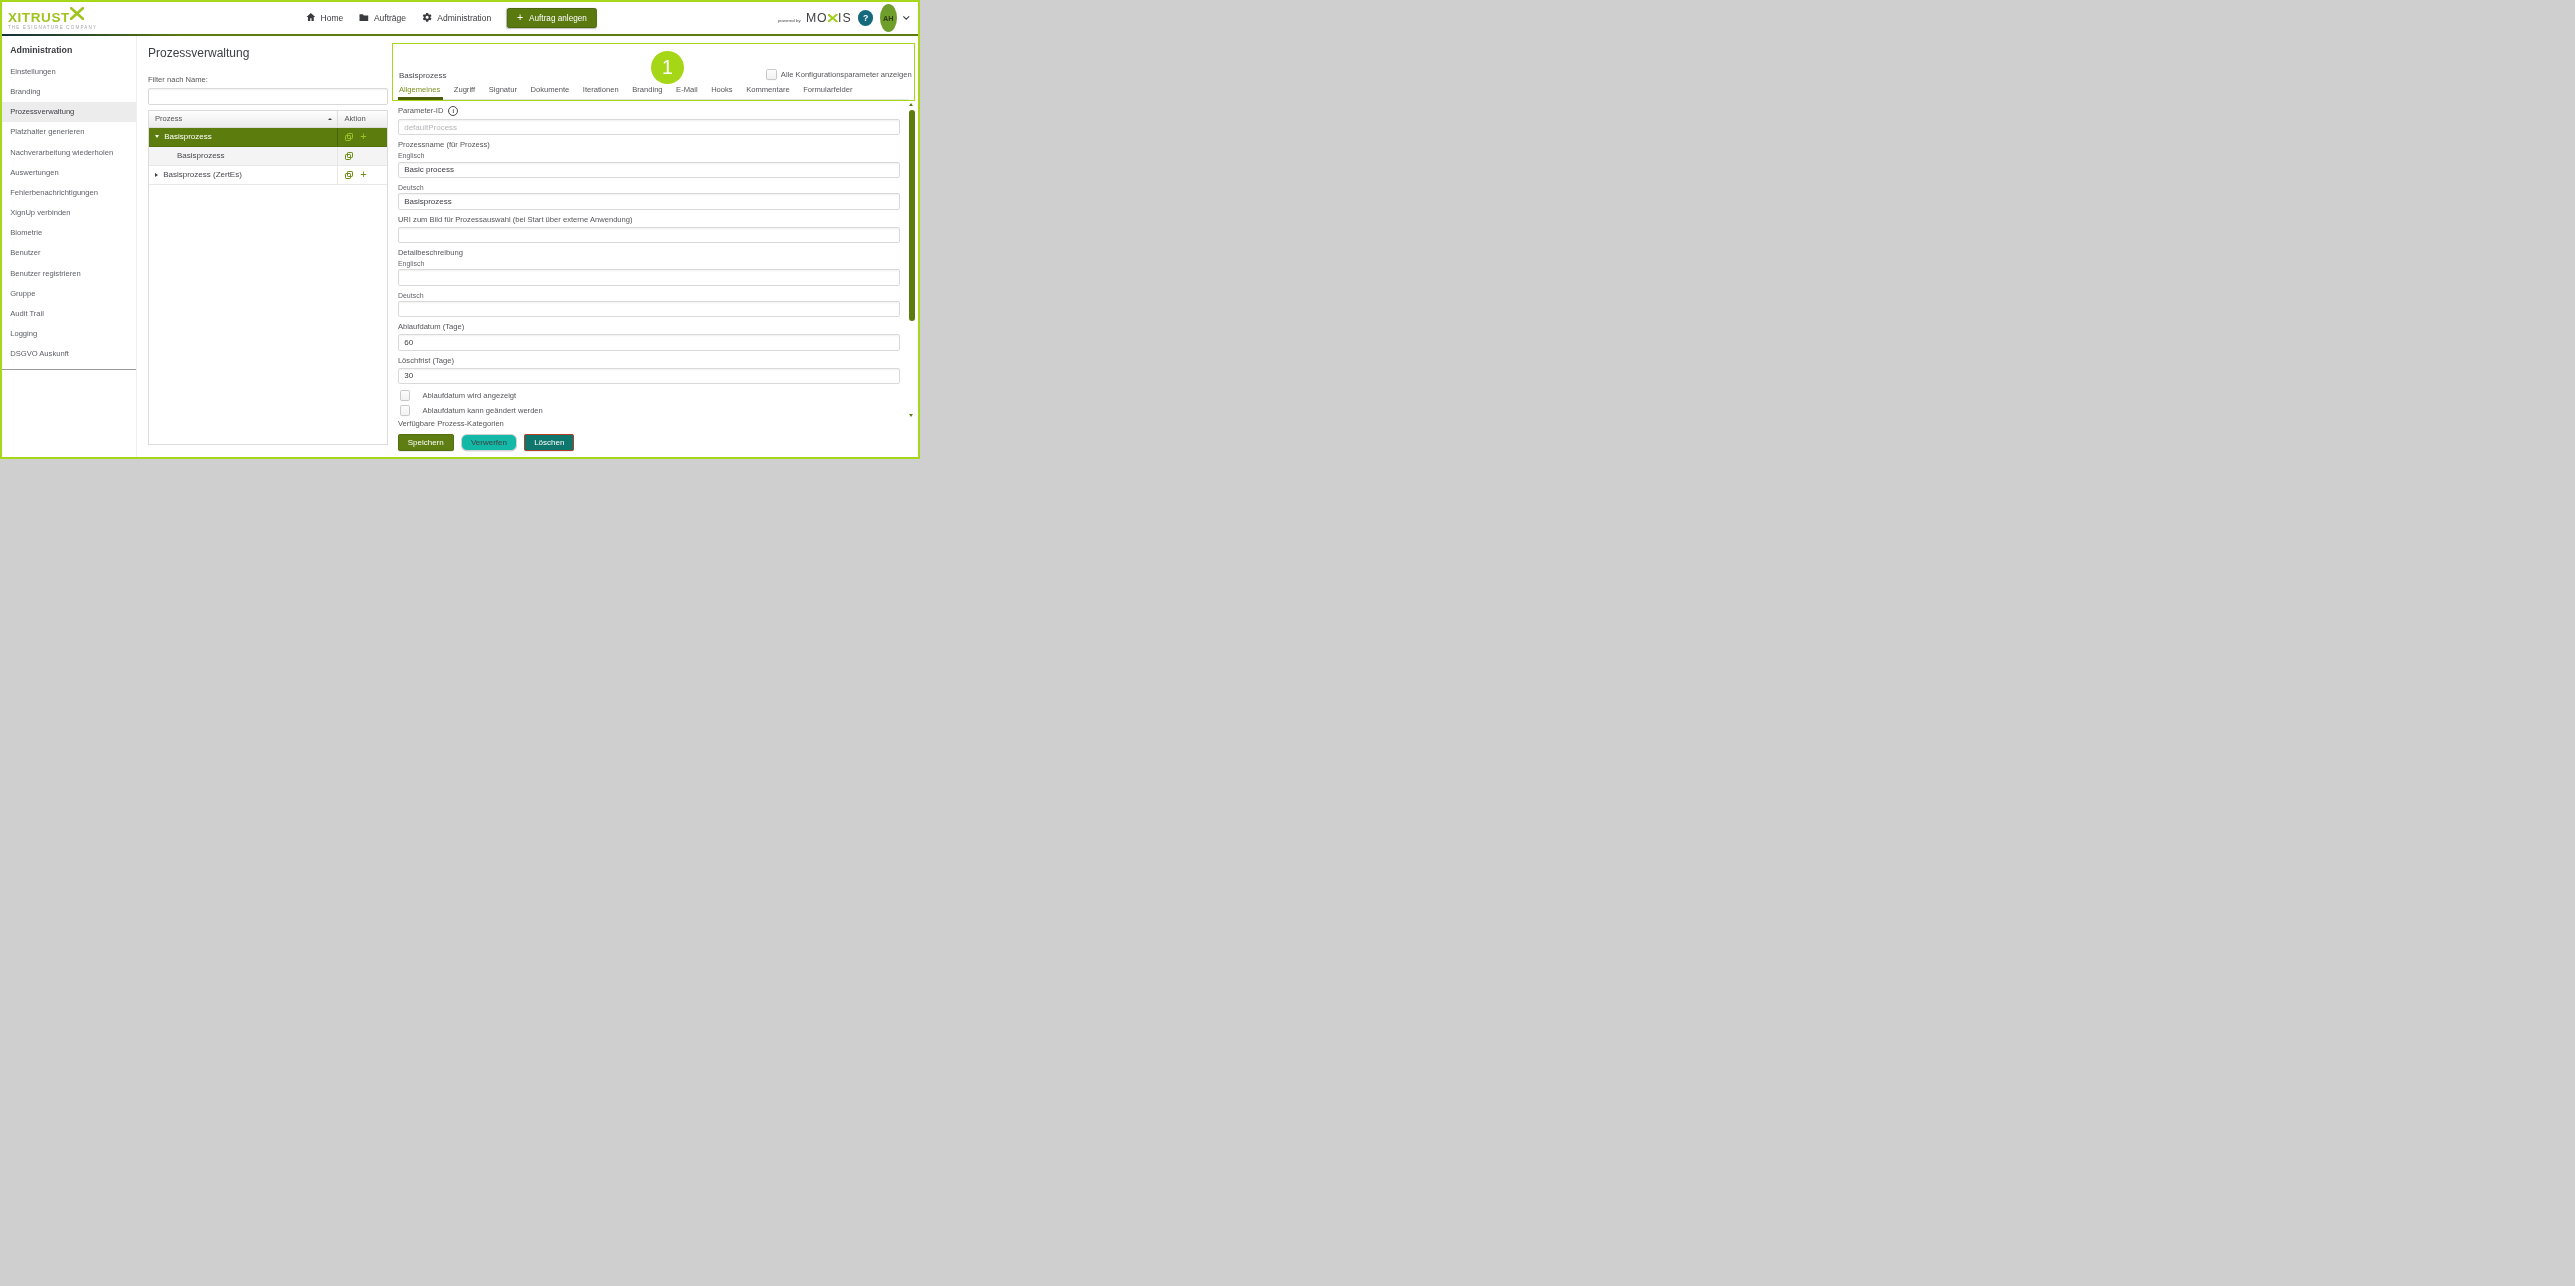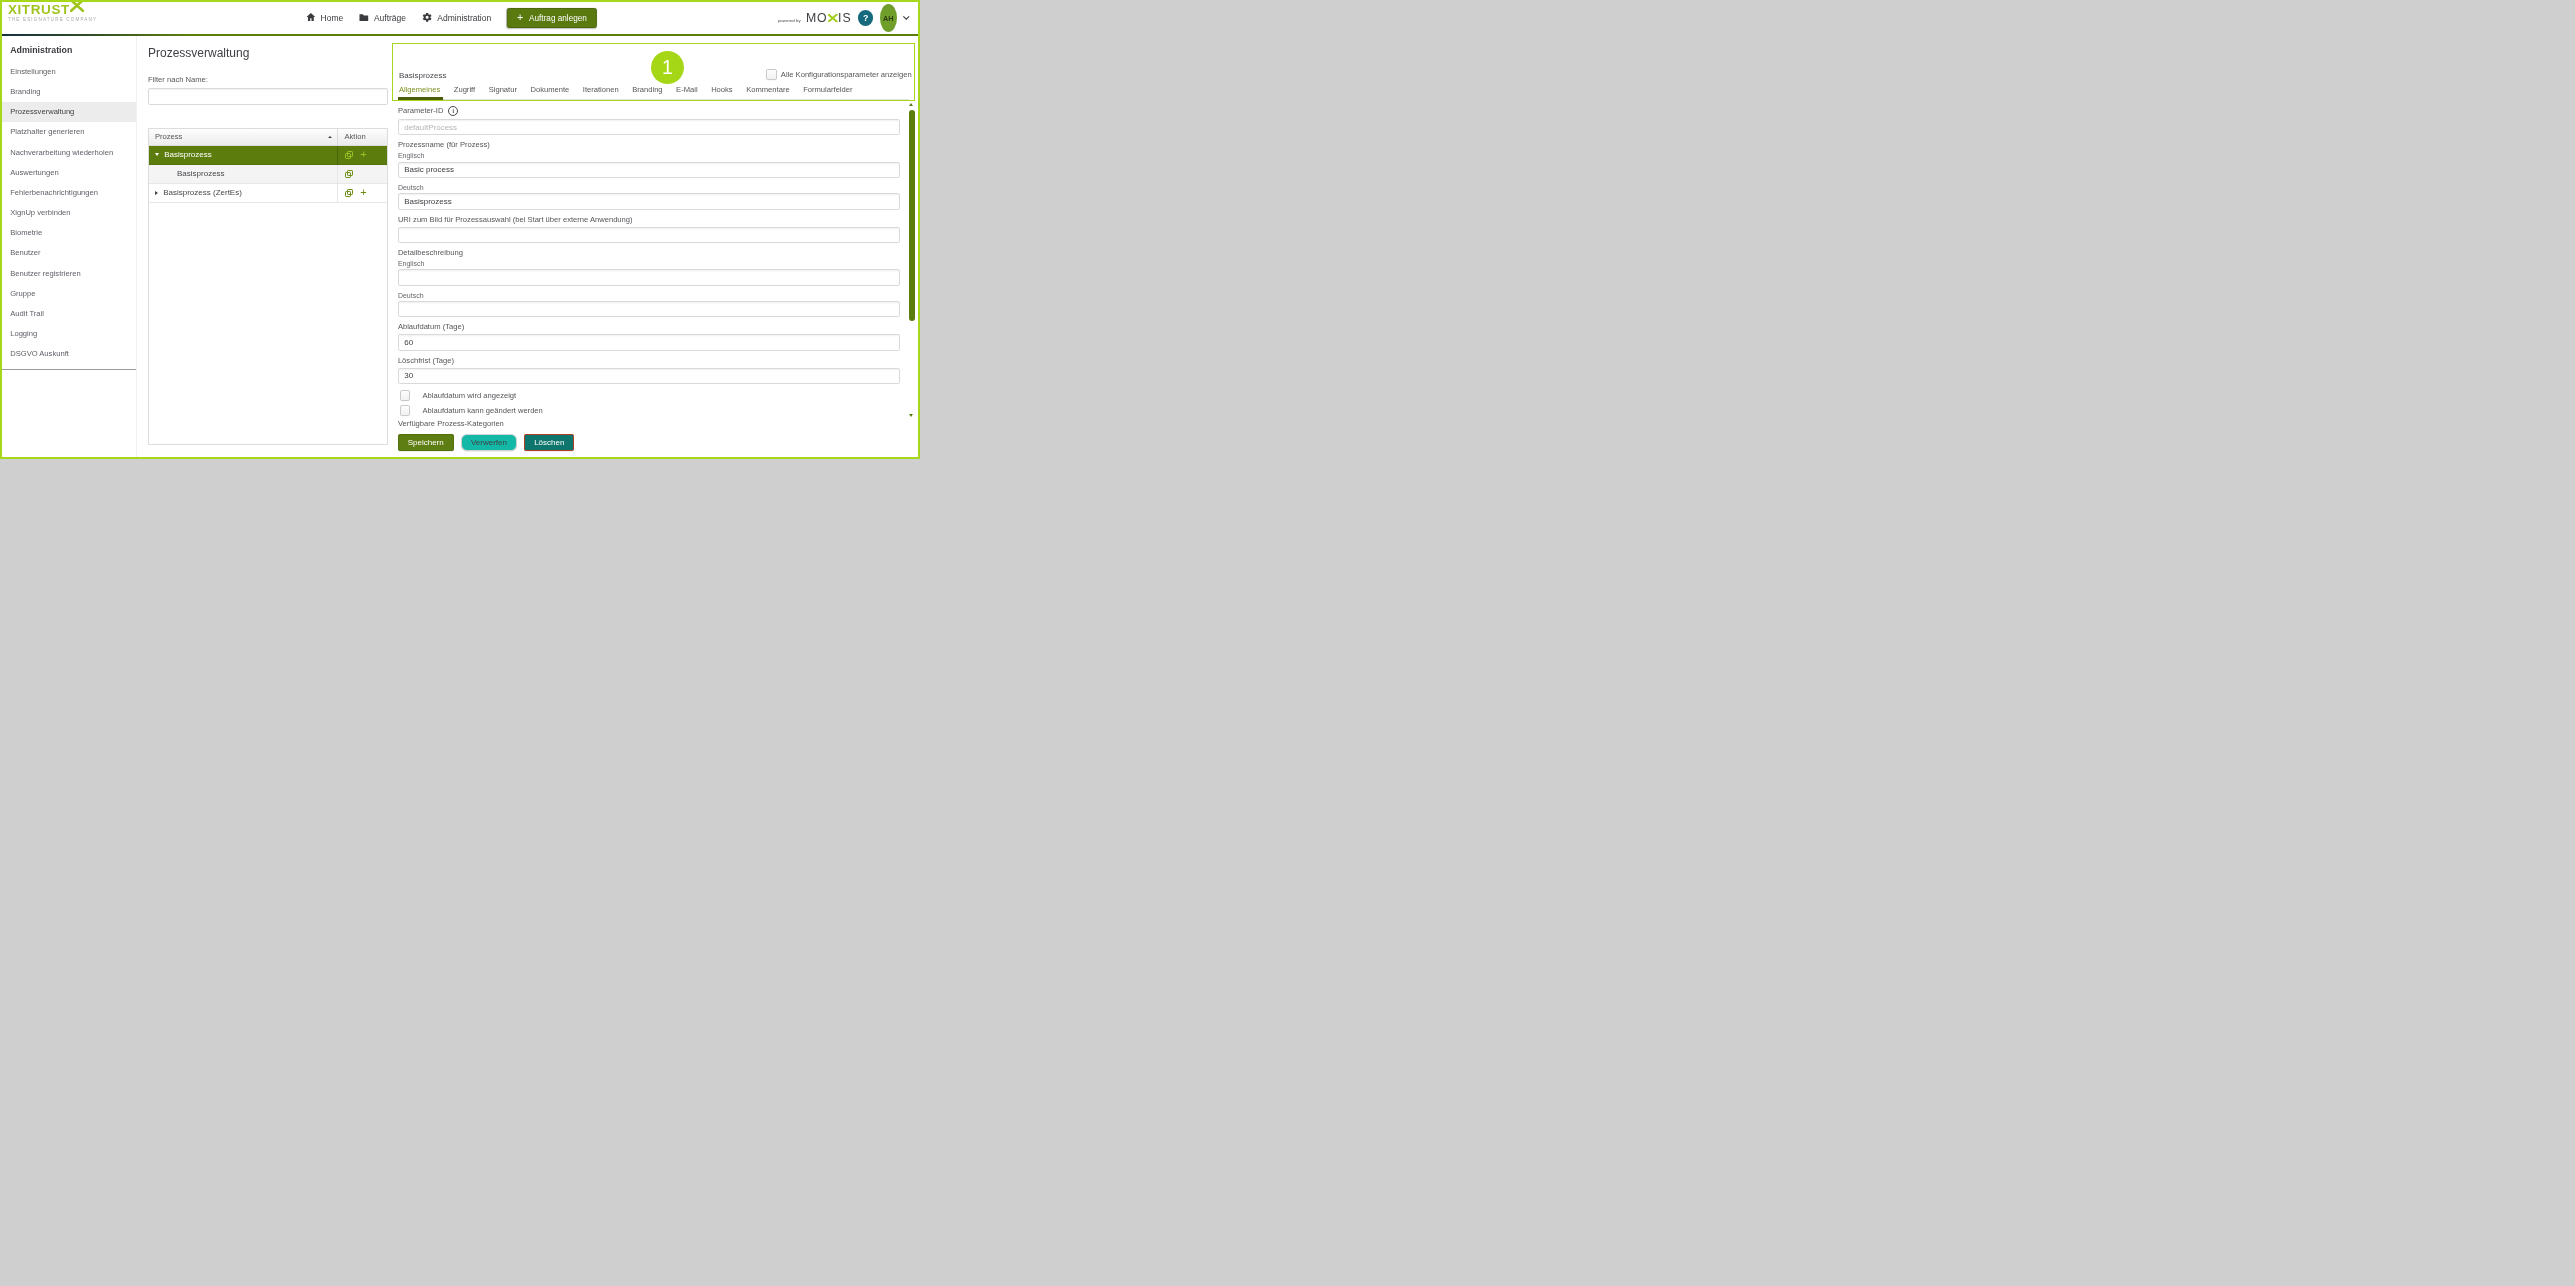--- a/index.html
+++ b/index.html
@@ -2,21 +2,21 @@
 <html style="font-size:9.4px"><head>
 <meta charset="utf-8">
 <style>
   html,body{margin:0;padding:0;background:#cfcfcf;font-family:"Liberation Sans",sans-serif;}
   .page{position:relative;width:920px;height:459px;background:#fff;border:2.3px solid #a7d71a;box-sizing:border-box;overflow:hidden;}
 
   
   .header{position:absolute;left:0;top:0;right:0;height:32px;background:#fff;}
   .header-rule{position:absolute;left:0;top:32px;right:0;height:2.3px;
     background:linear-gradient(90deg,#14333f 0%,#2e4b28 9%,#5c7d0e 20%,#5c7d0e 100%);}
-  .logo{position:absolute;left:5.9px;top:0;line-height:1;}
+  .logo{position:absolute;left:5.9px;top:8px;line-height:1;}
   .brand-row{display:flex;align-items:flex-end;}
   .brand-text{font-size:13.5px;font-weight:bold;color:#9fc41e;letter-spacing:0.6px;}
   .brand-x{position:relative;top:-3.5px;margin-left:0.6px;}
   .tagline{font-size:4.5px;color:#a6a6a6;letter-spacing:1.2px;margin-top:1.8px;}
 
   .nav{position:absolute;left:50%;top:0;height:32px;transform:translateX(-53%);display:flex;align-items:center;gap:16px;}
   .nav-item{display:flex;align-items:center;gap:4.7px;font-size:8.5px;color:#3a3b3f;cursor:pointer;}
   .create-btn{display:flex;align-items:center;gap:5.9px;background:#5a7a10;color:#fff;font-size:8.2px;
     padding:4.7px 8.8px;border-radius:2.3px;border:0.6px solid #4d690c;cursor:pointer;box-shadow:0 0.6px 1.2px rgba(0,0,0,.25);}
   .create-plus{font-size:10.6px;font-weight:300;line-height:5.9px;}
@@ -38,21 +38,21 @@
   .side-item.selected{background:#ececec;color:#404148;}
   .side-divider{border-bottom:0.6px solid #9b9b9b;margin-top:4.7px;}
 
   
   .middle{position:absolute;left:136px;top:34px;width:253px;bottom:0;padding:8.2px 3.5px 11.7px 10px;box-sizing:border-box;
     display:flex;flex-direction:column;background:#fff;}
   .mid-title{font-size:12px;color:#3f4045;font-weight:400;margin:2.3px 0 0;}
   .filter-label{margin-top:14.7px;font-size:7.6px;color:#55565a;}
   .filter-input{margin-top:4.1px;height:16.4px;border:0.6px solid #d9d9d9;border-radius:1.8px;
     box-shadow:inset 0 1.2px 1.2px rgba(0,0,0,.05);font-size:7.6px;padding:0 4.7px;box-sizing:border-box;width:100%;font-family:inherit;}
-  .ptable{margin-top:23px;border:0.6px solid #dcdcdc;flex:1;display:flex;flex-direction:column;background:#fff;}
+  .ptable{margin-top:5px;border:0.6px solid #dcdcdc;flex:1;display:flex;flex-direction:column;background:#fff;}
   .thead{display:flex;height:16px;background:linear-gradient(#fefefe,#ebebeb);border-bottom:0.6px solid #dcdcdc;
     align-items:stretch;font-size:7.6px;color:#55565a;}
   .th-process{flex:1;display:flex;align-items:center;justify-content:space-between;padding-left:5.9px;cursor:pointer;}
   .sort-asc{width:0;height:0;border-left:2.3px solid transparent;border-right:2.3px solid transparent;border-bottom:2.9px solid #3f4045;margin-right:5.3px;}
   .th-action{width:42px;border-left:0.6px solid #dcdcdc;display:flex;align-items:center;padding-left:6.5px;}
   .trow{display:flex;height:18px;align-items:stretch;border-bottom:0.6px solid #e7e7e7;font-size:8px;color:#47484d;cursor:pointer;}
   .trow .name{flex:1;display:flex;align-items:center;gap:5.3px;padding-left:5.9px;}
   .trow .action{width:42px;border-left:0.6px solid #e7e7e7;display:flex;align-items:center;gap:7.6px;padding-left:6.5px;}
   .trow.selected{background:#5c7d0e;color:#fff;border-bottom-color:#52700c;}
   .trow.selected .action{border-left-color:#49650a;color:#9dc427;}

